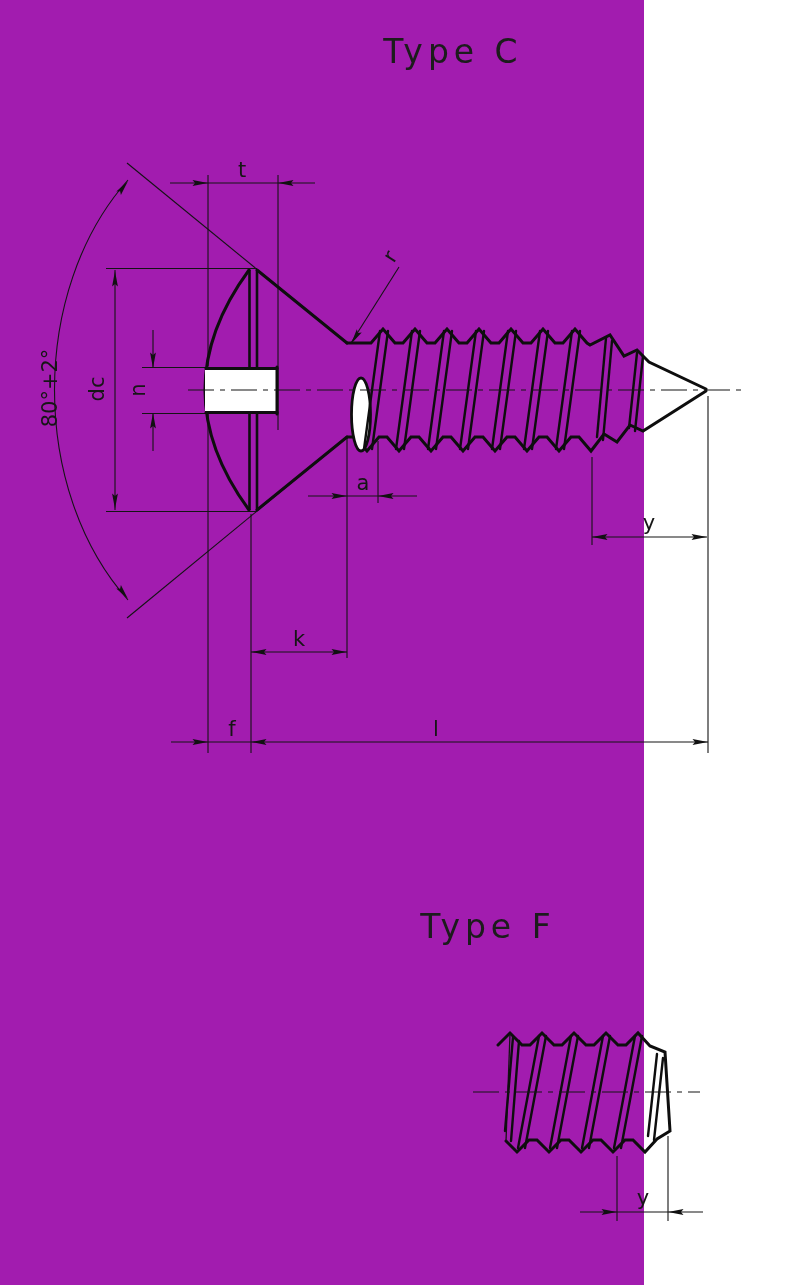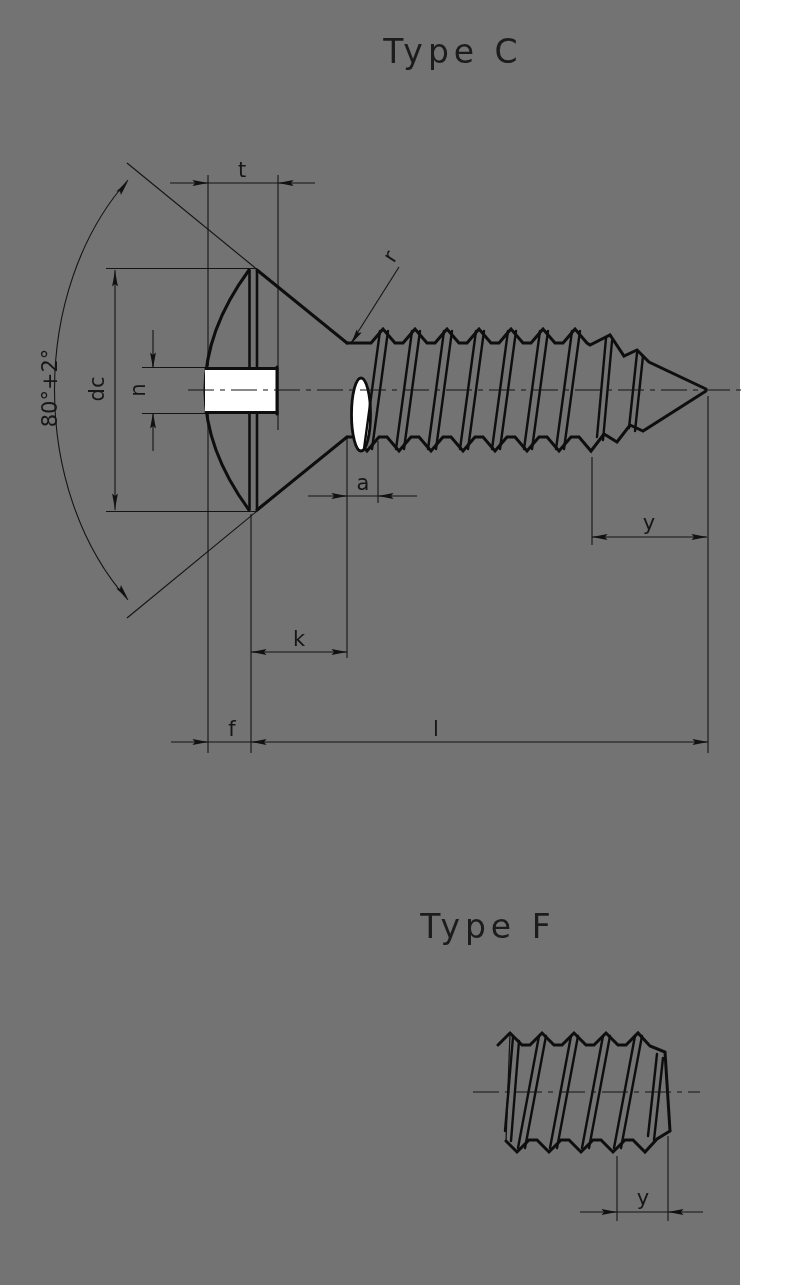--- a/index.html
+++ b/index.html
@@ -1,16 +1,16 @@
 <!DOCTYPE html>
 <html><head>
 <meta charset="utf-8">
 <style>
   html,body { margin:0; padding:0; background:#ffffff; }
-  .page { width:740px; height:1285px; background:#737373; position:relative; }
+  .page { width:644px; height:1285px; background:#a21caf; position:relative; }
   svg { display:block; }
   .thin   { stroke:#141414; stroke-width:1.1; fill:none; stroke-linecap:butt; }
   .thick  { stroke:#0e0e0e; stroke-width:3;   fill:none; stroke-linejoin:miter; stroke-linecap:round; }
   .rim    { stroke:#0e0e0e; stroke-width:2.6; fill:none; }
   .diag   { stroke:#0e0e0e; stroke-width:2.4; fill:none; stroke-linecap:round; }
   .center { stroke:#141414; stroke-width:1.1; fill:none; stroke-dasharray:26 6 5 6; }
   .arrow  { fill:#111; stroke:none; }
   .dim    { font-family:"DejaVu Sans","Liberation Sans",sans-serif; font-size:21px; fill:#161616; }
   .title  { font-family:"DejaVu Sans","Liberation Sans",sans-serif; font-size:33px; letter-spacing:5px; fill:#1c1c1c; }
   .white  { fill:#ffffff; stroke:none; }

